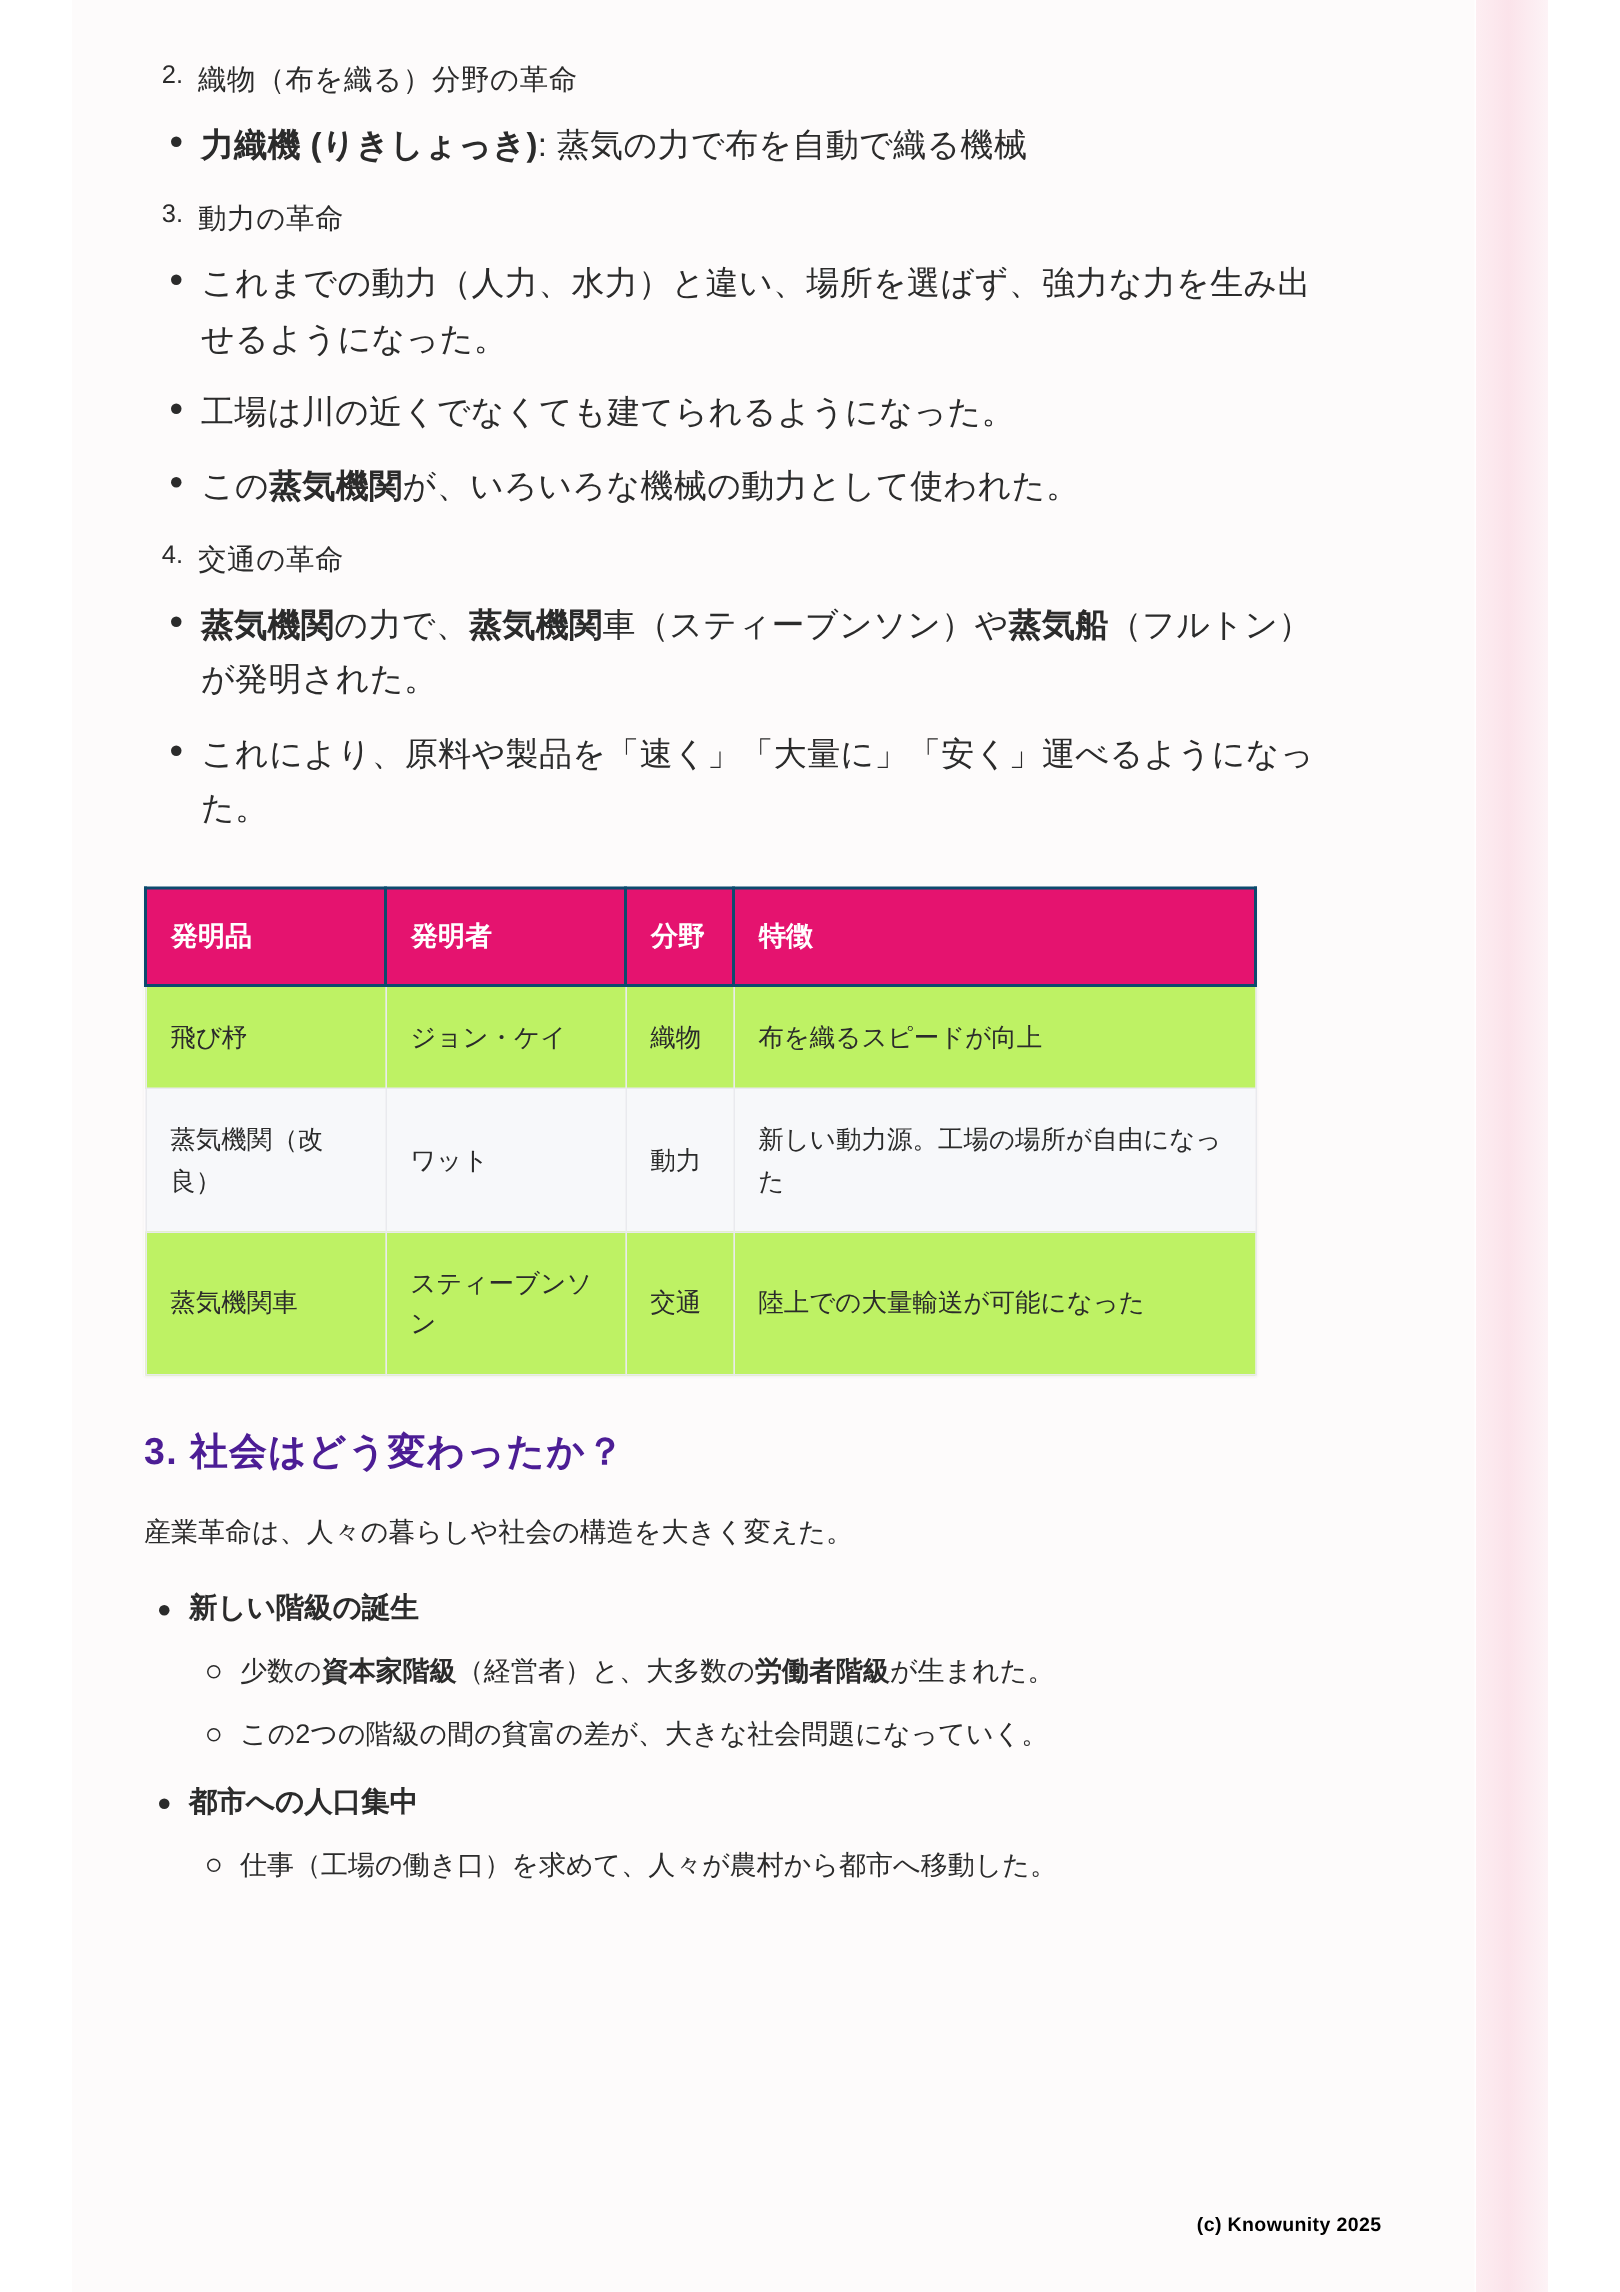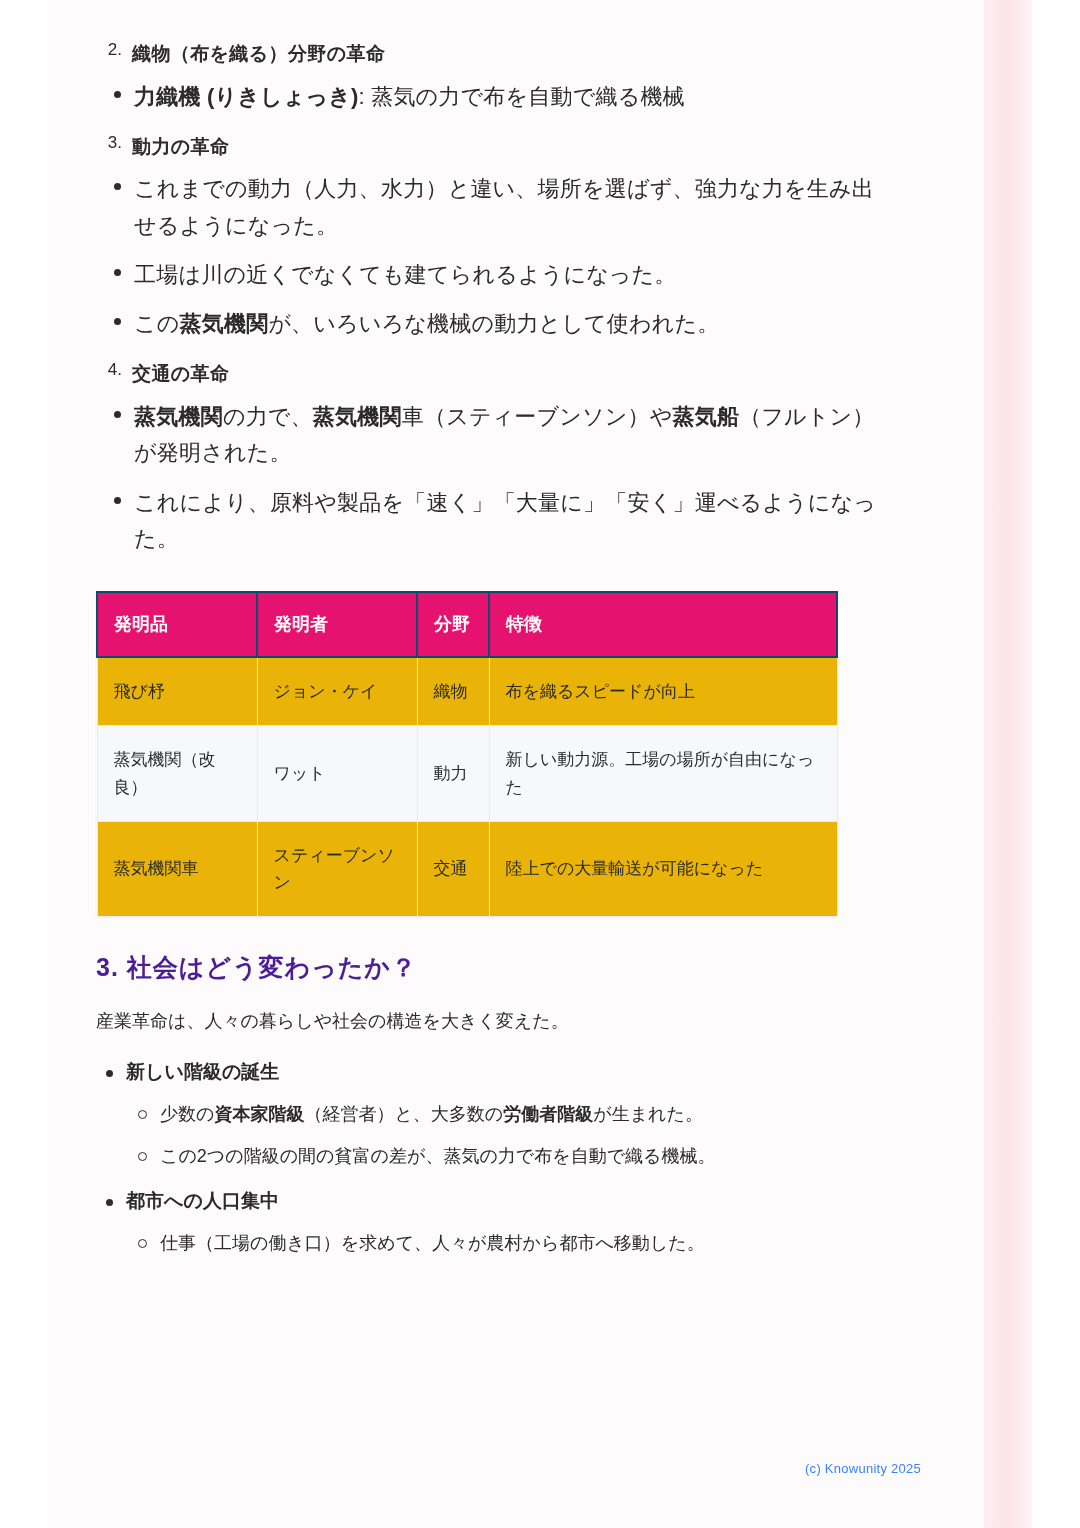--- a/index.html
+++ b/index.html
@@ -66,21 +66,21 @@
     position: absolute;
     left: 0;
     top: 0;
     width: 26px;
     text-align: right;
     font-size: 17px;
     color: #2b2b2b;
   }
   .num-text {
     font-size: 19px;
-    font-weight: bold;
+    font-weight: normal;
     line-height: 1.5;
     letter-spacing: 0.02em;
   }
 
   ul.bullets {
     list-style: none;
     margin: 10px 0 18px 0;
     padding: 0;
   }
   ul.bullets > li {
@@ -122,21 +122,21 @@
     vertical-align: top;
     line-height: 1.5;
   }
   table.invtable td {
     font-size: 17px;
     padding: 20px 16px;
     border: 1px solid #e9eaee;
     vertical-align: middle;
     line-height: 1.6;
     color: #2b2b2b;
-    background: #eab308;
+    background: #bef264;
   }
   table.invtable tr.alt td {
     background: #f7f8fa;
   }
   .col1 { width: 160px; }
   .col2 { width: 160px; }
   .col3 { width: 72px; }
   .col4 { width: 348px; }
 
   h2.section {
@@ -193,24 +193,25 @@
     top: 11px;
     width: 7px;
     height: 7px;
     border: 1.5px solid #2b2b2b;
     border-radius: 50%;
     background: transparent;
   }
   .watermark {
     position: absolute;
     right: 62px;
-    bottom: 52px;
+    bottom: 38px;
     font-size: 13px;
-    color: #3b82f6;
+    color: #000000;
     letter-spacing: 0.02em;
+    font-weight: bold;
   }
 </style>
 </head>
 <body>
 
 <div class="left-edge"></div>
 <div class="right-strip"></div>
 <div class="right-strip-edge"></div>
 
 <div class="page">
@@ -277,21 +278,21 @@
     </table>
 
     <h2 class="section">3. 社会はどう変わったか？</h2>
     <p class="para">産業革命は、人々の暮らしや社会の構造を大きく変えた。</p>
 
     <ul class="lvl1">
       <li class="head">新しい階級の誕生</li>
     </ul>
     <ul class="sub">
       <li>少数の<span class="b">資本家階級</span>（経営者）と、大多数の<span class="b">労働者階級</span>が生まれた。</li>
-      <li>この2つの階級の間の貧富の差が、蒸気の力で布を自動で織る機械。</li>
+      <li>この2つの階級の間の貧富の差が、大きな社会問題になっていく。</li>
     </ul>
 
     <ul class="lvl1">
       <li class="head">都市への人口集中</li>
     </ul>
     <ul class="sub">
       <li>仕事（工場の働き口）を求めて、人々が農村から都市へ移動した。</li>
     </ul>
 
   </div>

